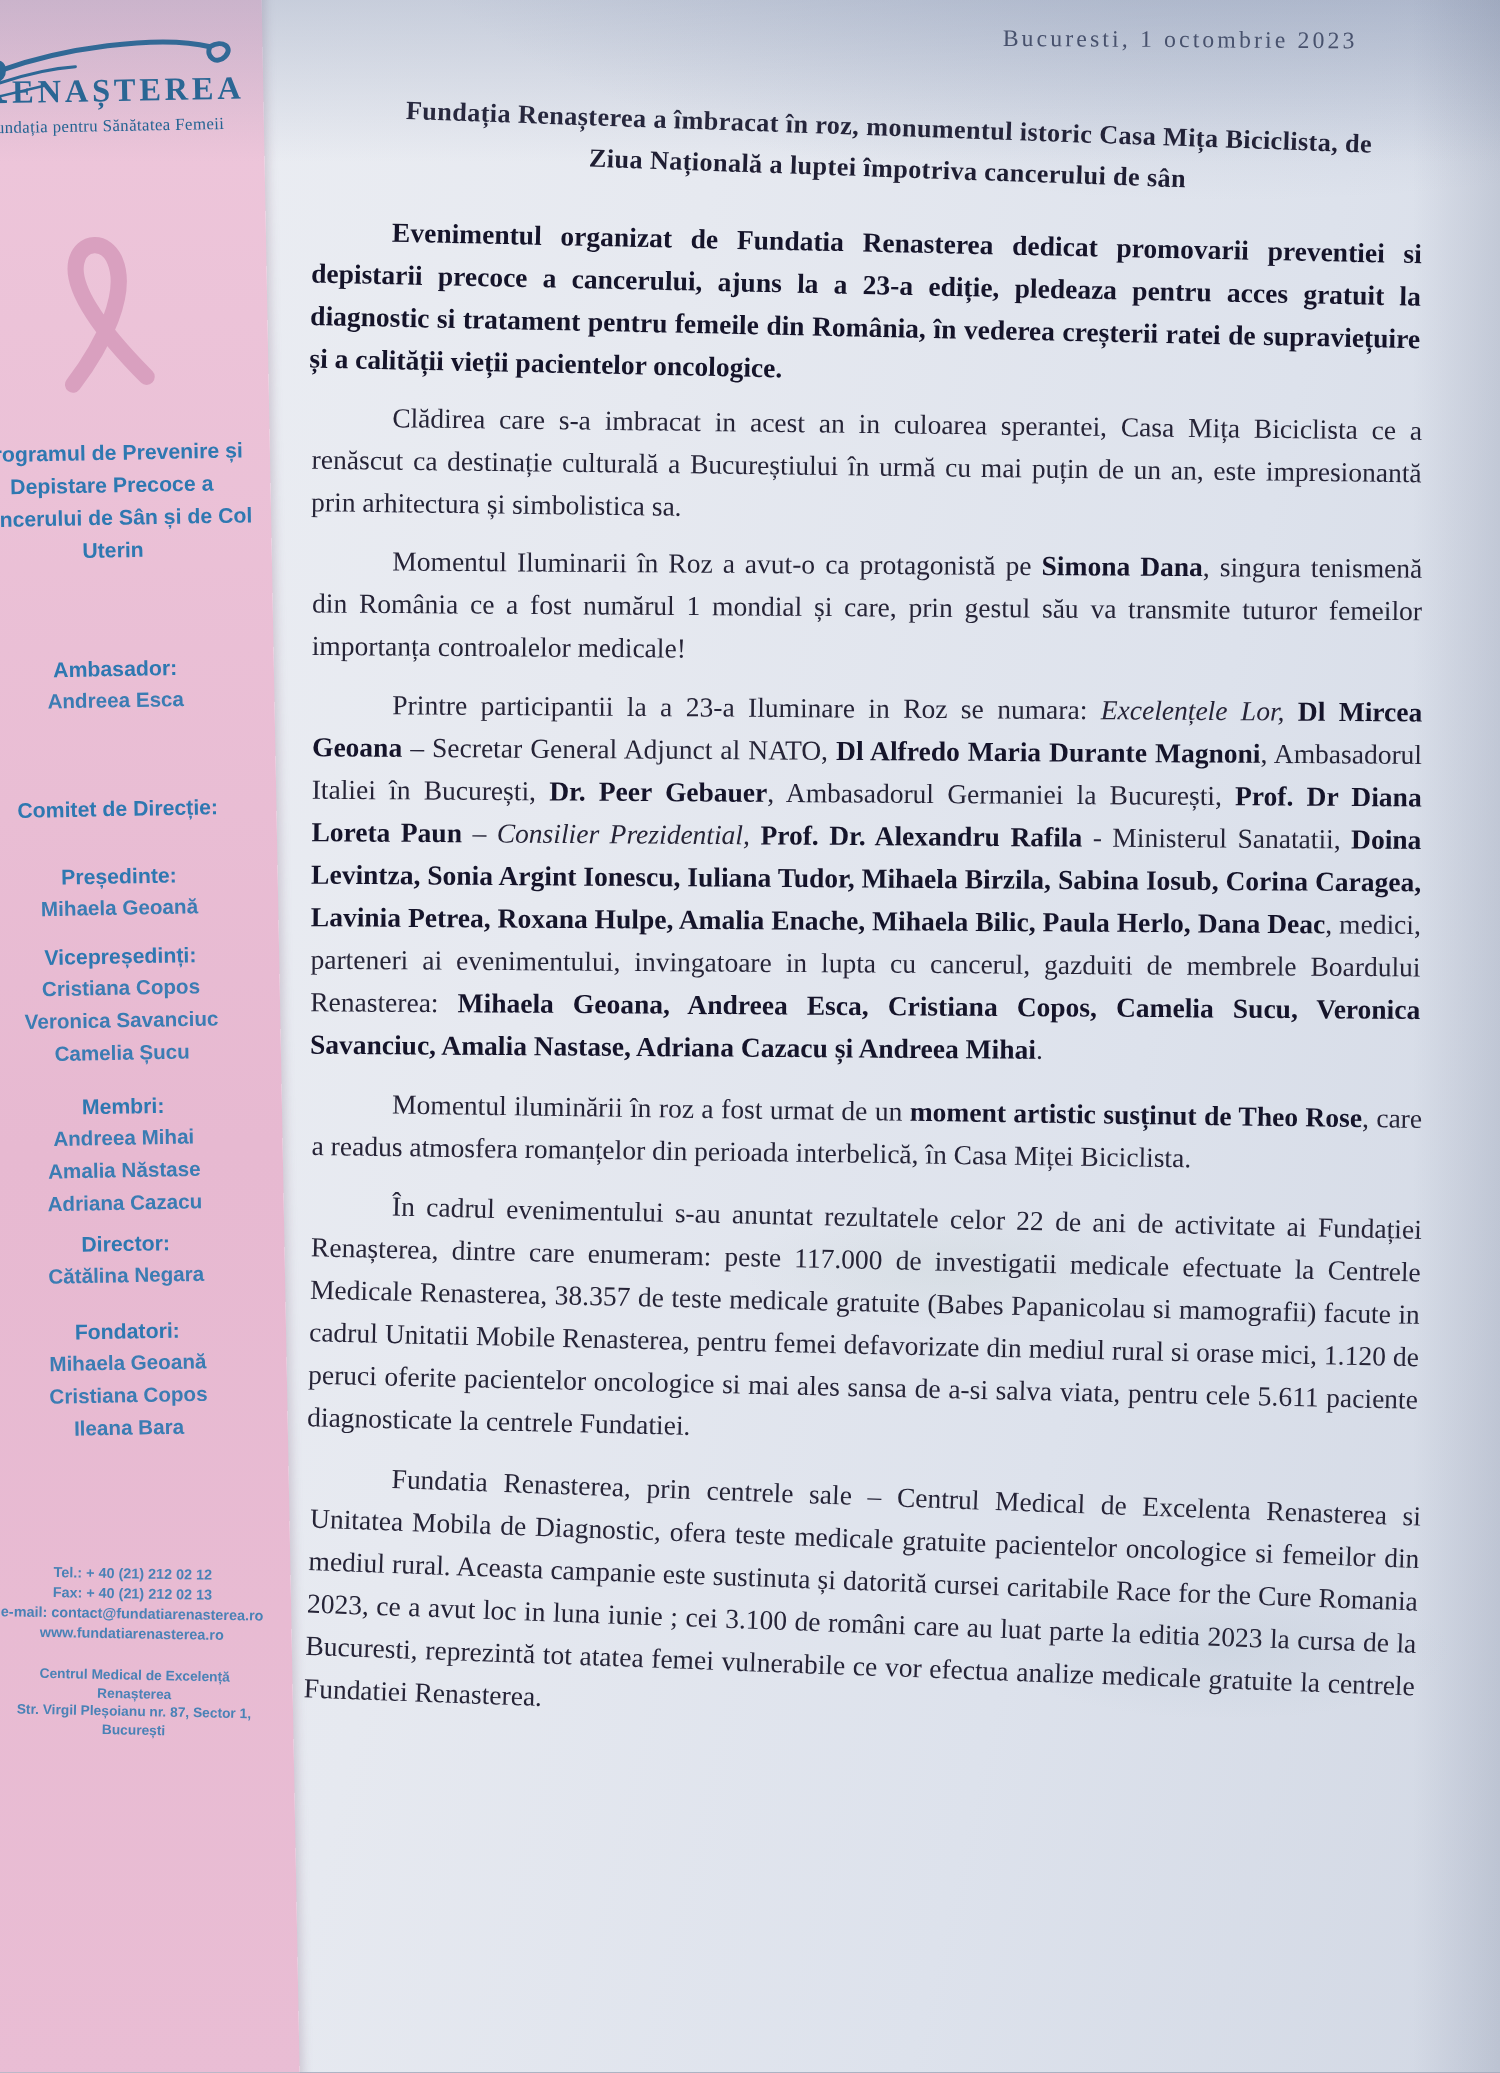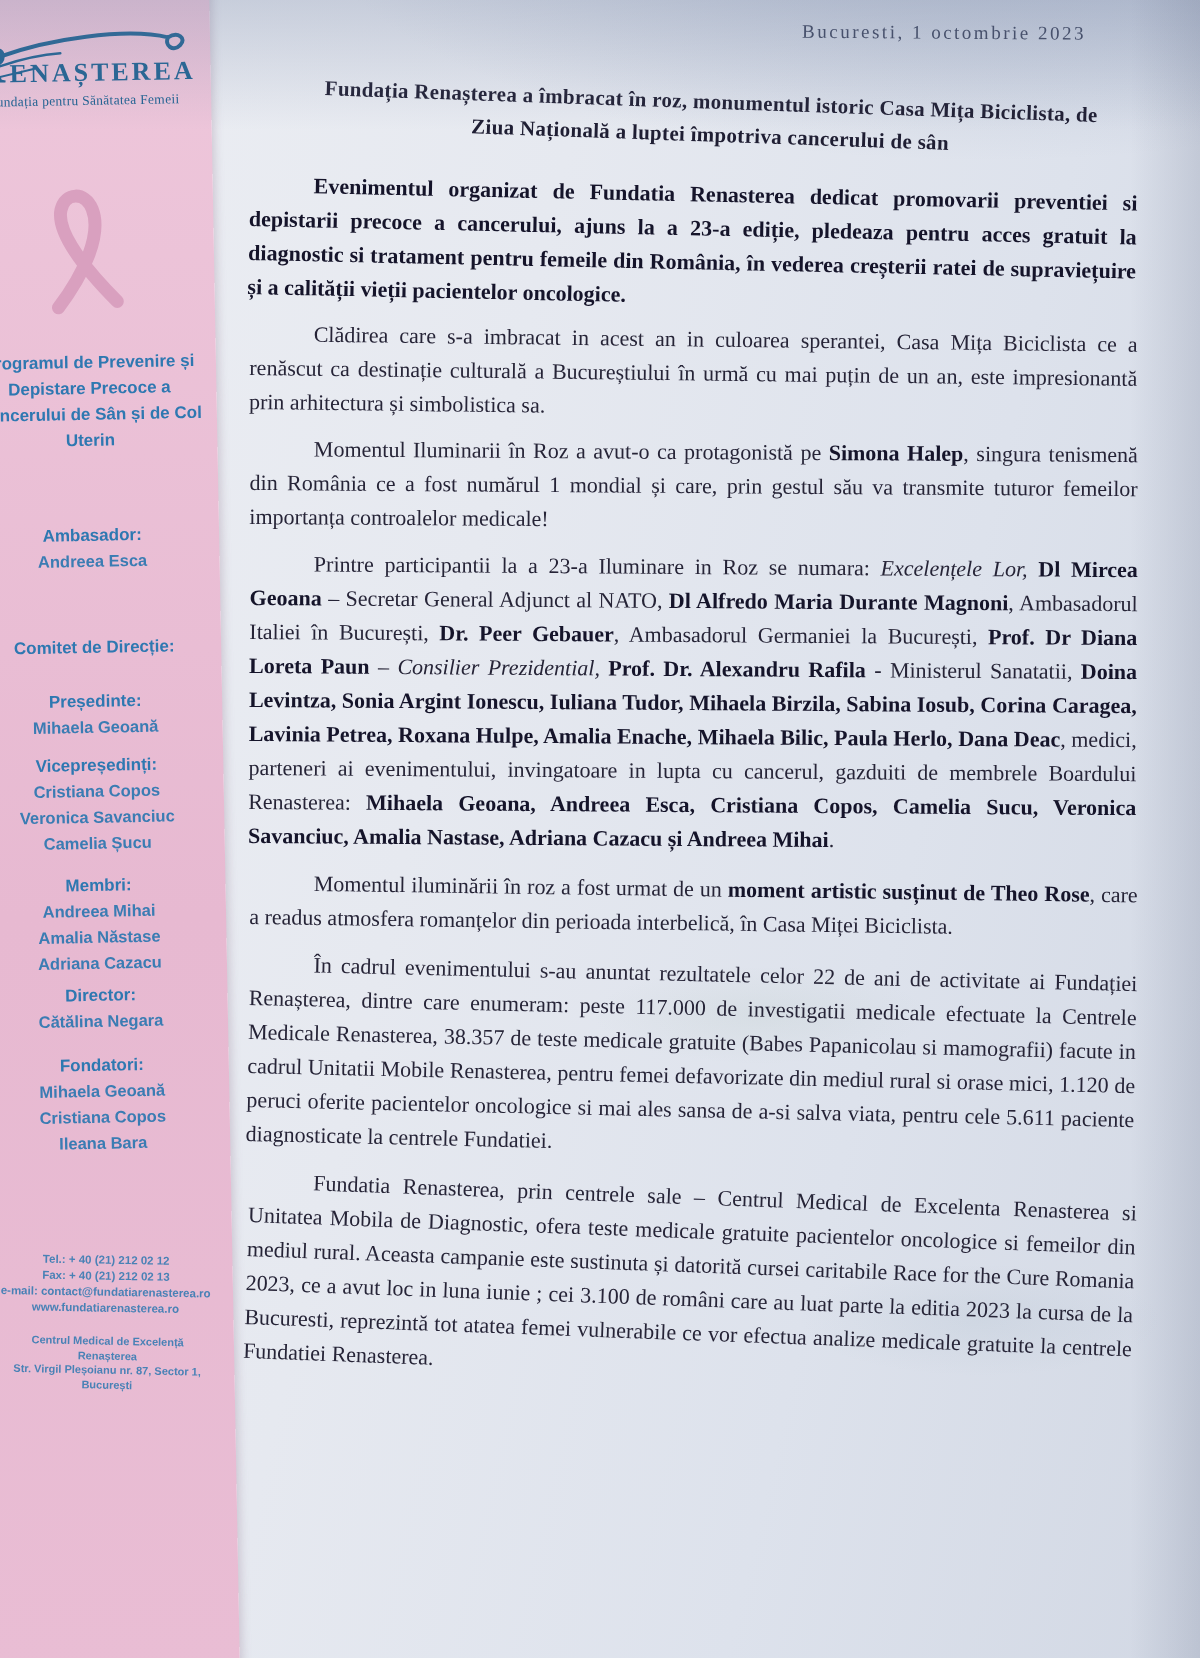--- a/index.html
+++ b/index.html
@@ -174,21 +174,21 @@
       <div>București</div>
     </div>
   </div>
 
   <div class="main">
     <div class="date-line">Bucuresti, 1 octombrie 2023</div>
     <div class="doc-title">Fundația Renașterea a îmbracat în roz, monumentul istoric Casa Mița Biciclista, de Ziua Națională a luptei împotriva cancerului de sân</div>
     <div class="body-text">
       <p class="para rot-a"><span class="run-b">Evenimentul organizat de Fundatia Renasterea dedicat promovarii preventiei si depistarii precoce a cancerului, ajuns la a 23-a ediție, pledeaza pentru acces gratuit la diagnostic si tratament pentru femeile din România, în vederea creșterii ratei de supraviețuire și a calității vieții pacientelor oncologice.</span></p>
       <p class="para rot-b"><span>Clădirea care s-a imbracat in acest an in culoarea sperantei, Casa Mița Biciclista ce a renăscut ca destinație culturală a Bucureștiului în urmă cu mai puțin de un an, este impresionantă prin arhitectura și simbolistica sa.</span></p>
-      <p class="para rot-c"><span>Momentul Iluminarii în Roz a avut-o ca protagonistă pe </span><span class="run-b">Simona Halep</span><span>, singura tenismenă din România ce a fost numărul 1 mondial și care, prin gestul său va transmite tuturor femeilor importanța controalelor medicale!</span></p>
+      <p class="para rot-c"><span>Momentul Iluminarii în Roz a avut-o ca protagonistă pe </span><span class="run-b">Simona Dana</span><span>, singura tenismenă din România ce a fost numărul 1 mondial și care, prin gestul său va transmite tuturor femeilor importanța controalelor medicale!</span></p>
       <p class="para rot-c"><span>Printre participantii la a 23-a Iluminare in Roz se numara: </span><span class="run-i">Excelențele Lor, </span><span class="run-b">Dl Mircea Geoana</span><span> – Secretar General Adjunct al NATO, </span><span class="run-b">Dl Alfredo Maria Durante Magnoni</span><span>, Ambasadorul Italiei în București, </span><span class="run-b">Dr. Peer Gebauer</span><span>, Ambasadorul Germaniei la București, </span><span class="run-b">Prof. Dr Diana Loreta Paun</span><span> – </span><span class="run-i">Consilier Prezidential, </span><span class="run-b">Prof. Dr. Alexandru Rafila</span><span> - Ministerul Sanatatii, </span><span class="run-b">Doina Levintza, Sonia Argint Ionescu, Iuliana Tudor, Mihaela Birzila, Sabina Iosub, Corina Caragea, Lavinia Petrea, Roxana Hulpe, Amalia Enache, Mihaela Bilic, Paula Herlo, Dana Deac</span><span>, medici, parteneri ai evenimentului, invingatoare in lupta cu cancerul, gazduiti de membrele Boardului Renasterea: </span><span class="run-b">Mihaela Geoana, Andreea Esca, Cristiana Copos, Camelia Sucu, Veronica Savanciuc, Amalia Nastase, Adriana Cazacu și Andreea Mihai</span><span>.</span></p>
       <p class="para rot-d"><span>Momentul iluminării în roz a fost urmat de un </span><span class="run-b">moment artistic susținut de Theo Rose</span><span>, care a readus atmosfera romanțelor din perioada interbelică, în Casa Miței Biciclista.</span></p>
       <p class="para rot-e"><span>În cadrul evenimentului s-au anuntat rezultatele celor 22 de ani de activitate ai Fundației Renașterea, dintre care enumeram: peste 117.000 de investigatii medicale efectuate la Centrele Medicale Renasterea, 38.357 de teste medicale gratuite (Babes Papanicolau si mamografii) facute in cadrul Unitatii Mobile Renasterea, pentru femei defavorizate din mediul rural si orase mici, 1.120 de peruci oferite pacientelor oncologice si mai ales sansa de a-si salva viata, pentru cele 5.611 paciente diagnosticate la centrele Fundatiei.</span></p>
       <p class="para rot-f"><span>Fundatia Renasterea, prin centrele sale – Centrul Medical de Excelenta Renasterea si Unitatea Mobila de Diagnostic, ofera teste medicale gratuite pacientelor oncologice si femeilor din mediul rural. Aceasta campanie este sustinuta și datorită cursei caritabile Race for the Cure Romania 2023, ce a avut loc in luna iunie ; cei 3.100 de români care au luat parte la editia 2023 la cursa de la Bucuresti, reprezintă tot atatea femei vulnerabile ce vor efectua analize medicale gratuite la centrele Fundatiei Renasterea.</span></p>
     </div>
   </div>
 
 </div>
 
 </body></html>

